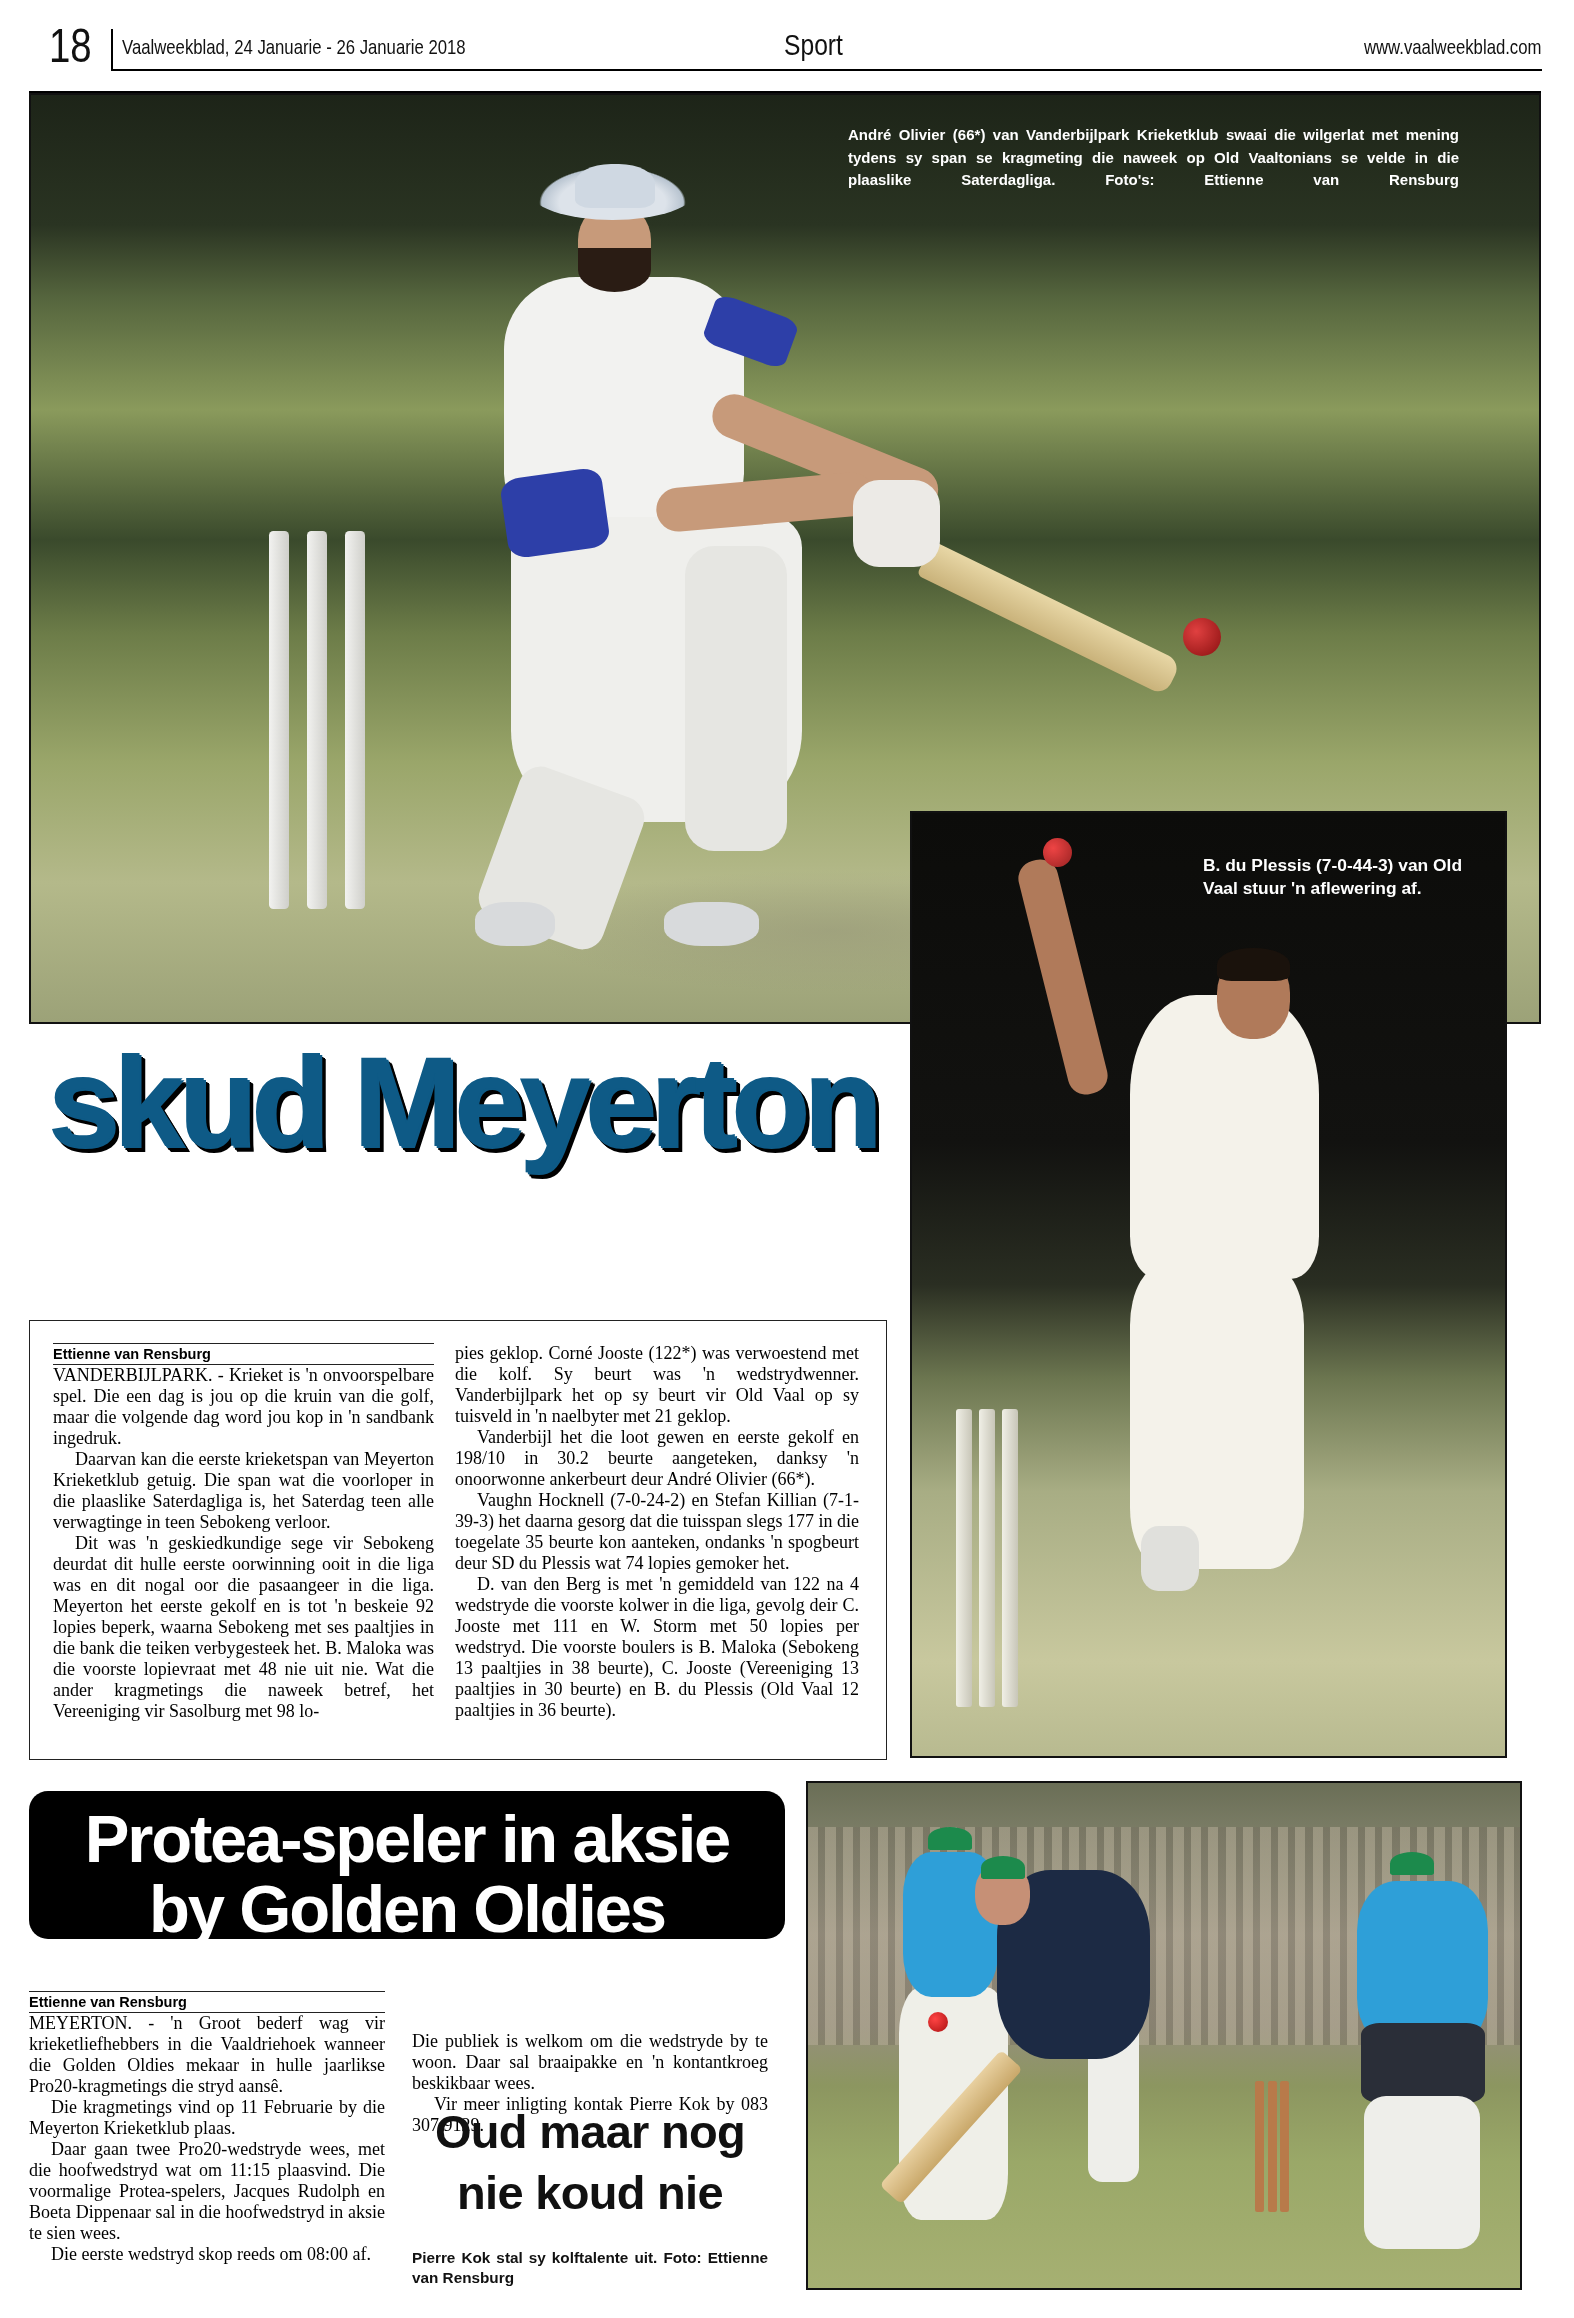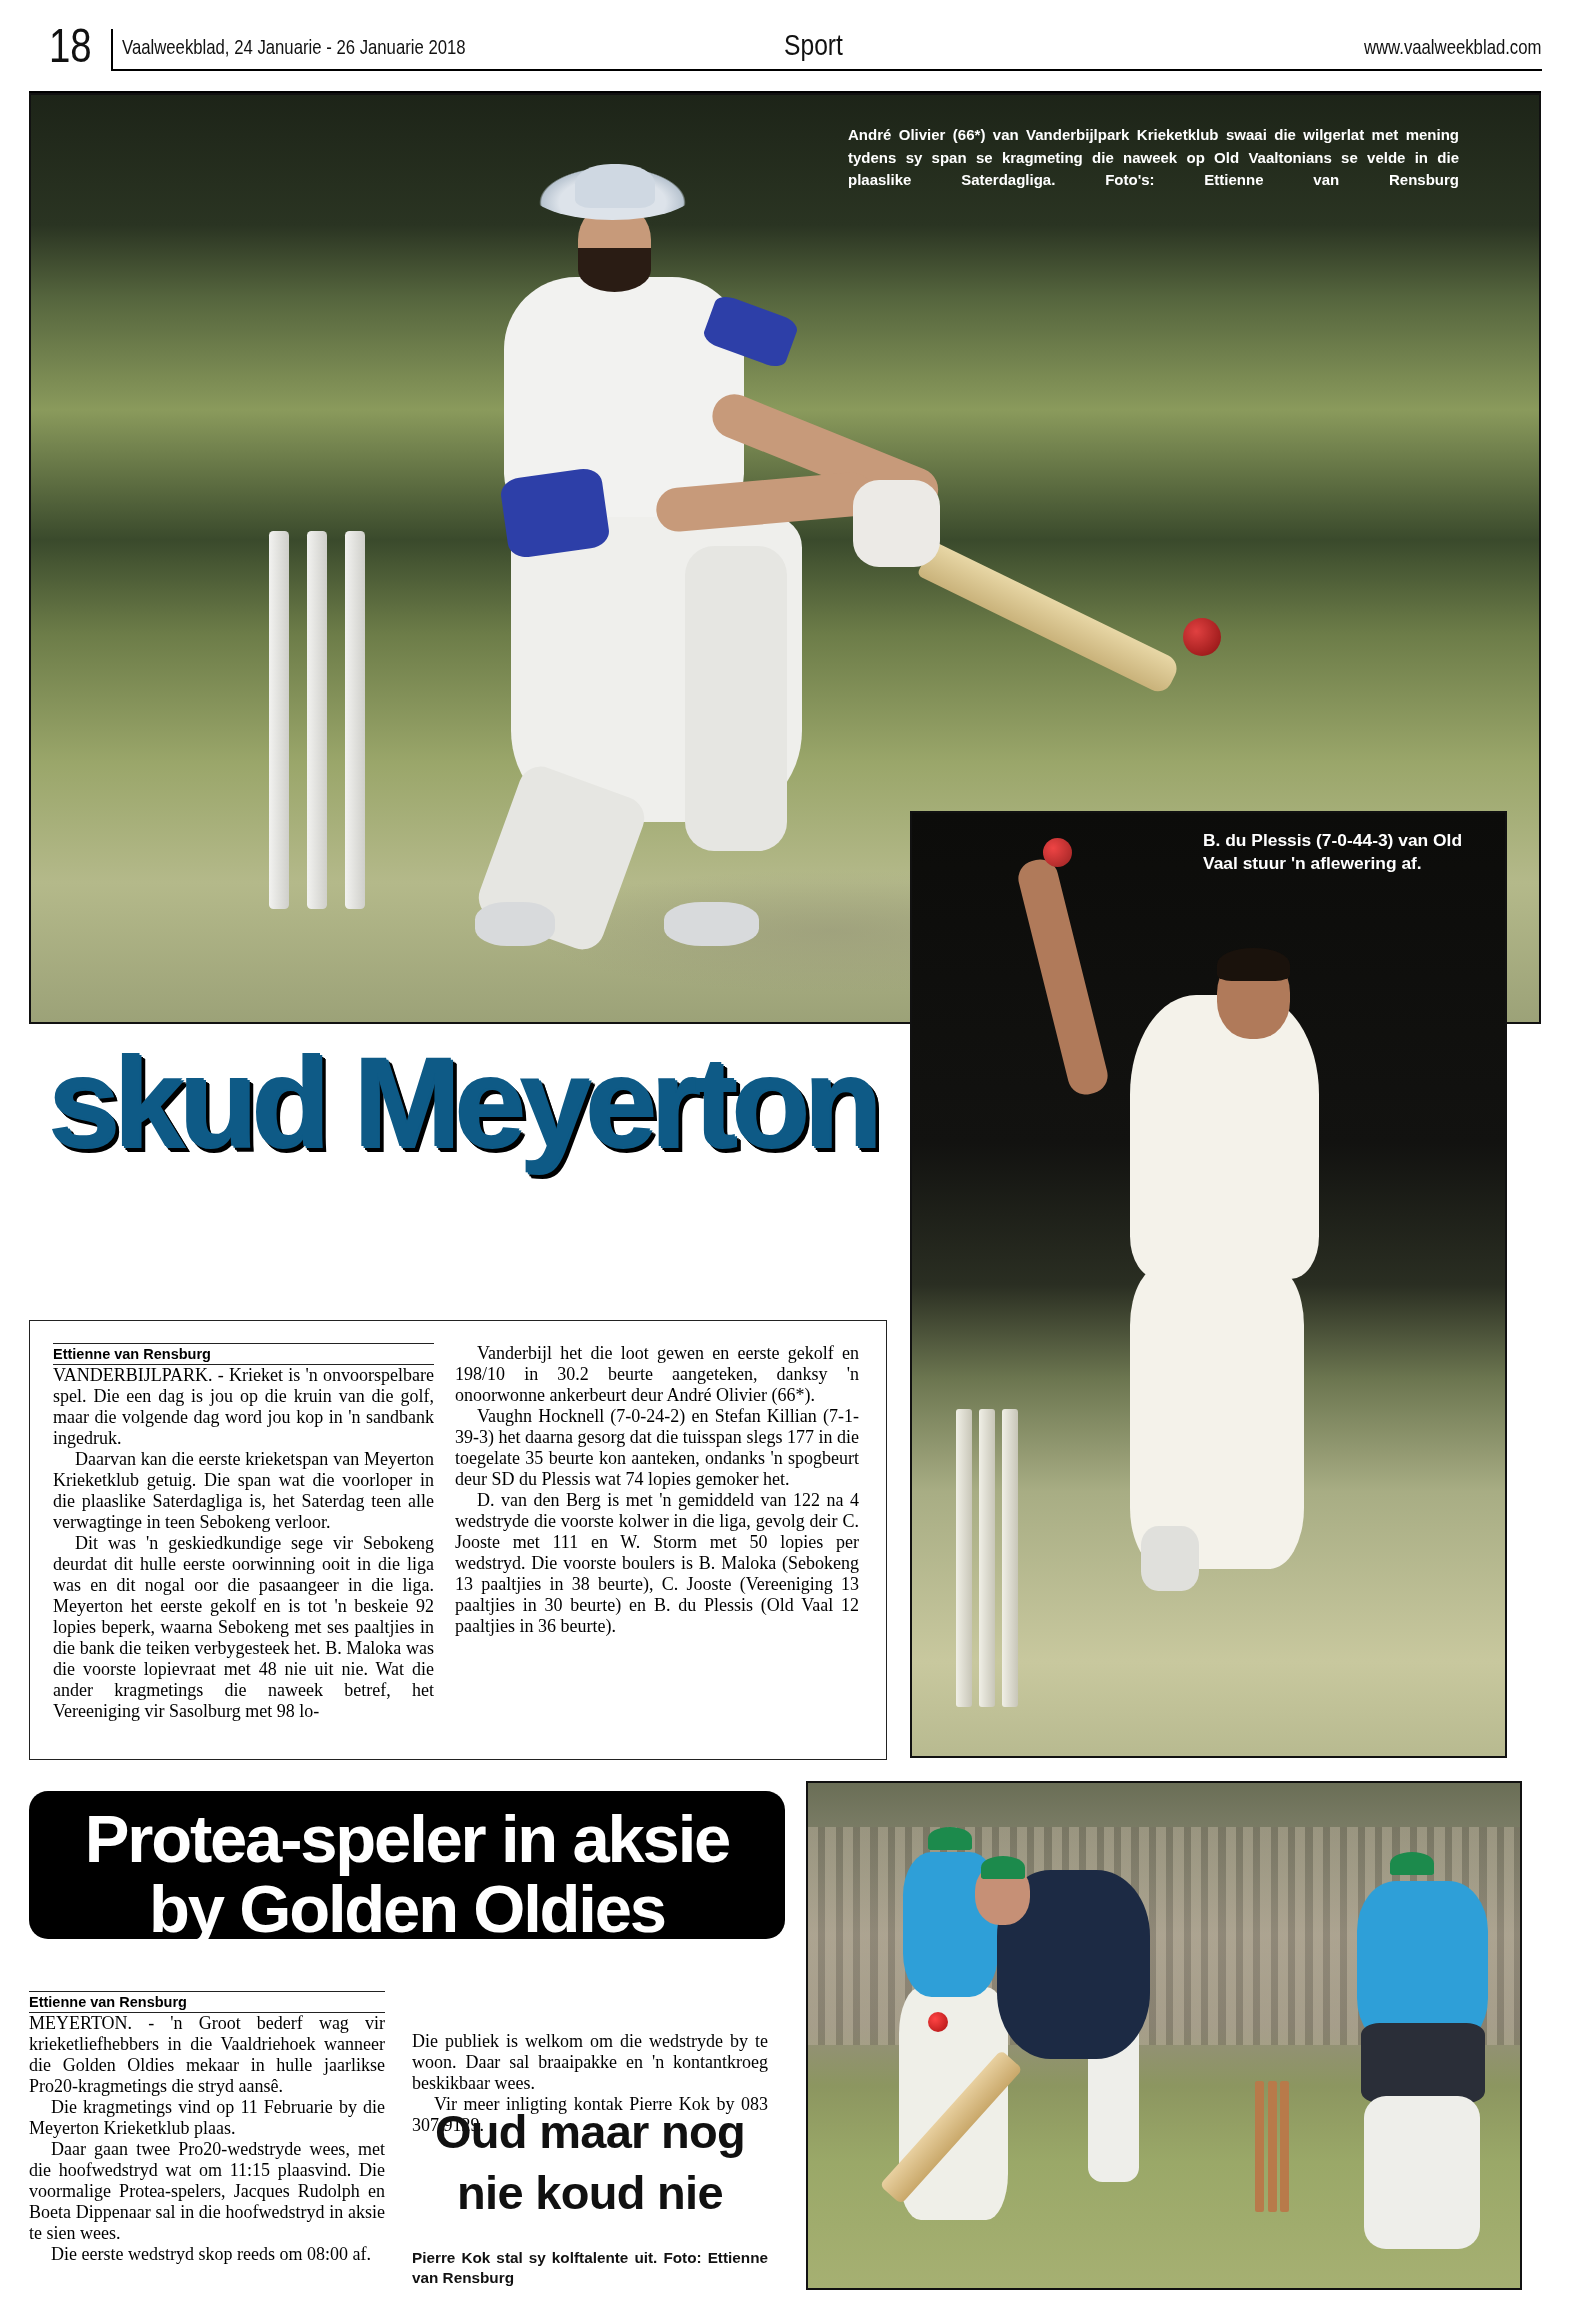--- a/index.html
+++ b/index.html
@@ -39,21 +39,21 @@
   .legs { left: 480px; top: 422px; width: 291px; height: 305px; background: #efefec; border-radius: 10% 10% 30% 30%; }
   .pad-l { left: 465px; top: 683px; width: 131px; height: 160px; background: #e6e6e2; border-radius: 22px; transform: rotate(20deg); }
   .pad-r { left: 654px; top: 451px; width: 102px; height: 305px; background: #e6e6e2; border-radius: 29px; }
   .shoe-l { left: 444px; top: 807px; width: 80px; height: 44px; background: #d8dadc; border-radius: 40%; }
   .shoe-r { left: 633px; top: 807px; width: 95px; height: 44px; background: #d8dadc; border-radius: 40%; }
   .stump { width: 20.4px; height: 378px; top: 436px; background: linear-gradient(90deg, #f2f2f0, #cfcfca); border-radius: 4.4px; }
 
   
   .photo-bowler { left: 910px; top: 811px; width: 597px; height: 947px; border: 2.2px solid #111; box-sizing: border-box; overflow: hidden;
     background: linear-gradient(180deg, #0c0c0a 0%, #121210 35%, #2a2e22 50%, #6c7650 60%, #a8ad84 72%, #c8c89e 90%, #b8ba90 100%); }
-  .caption-bowler { left: 291px; top: 16px; width: 276px; color: #fff; font-weight: bold; font-size: 17.4px; line-height: 23px; }
+  .caption-bowler { left: 291px; top: 41px; width: 276px; color: #fff; font-weight: bold; font-size: 17.4px; line-height: 23px; }
   .b-shirt { left: 218px; top: 182px; width: 189px; height: 284px; background: #f4f2ea; border-radius: 35% 35% 15% 15%; }
   .b-head { left: 305px; top: 142px; width: 73px; height: 84px; background: #b07a5a; border-radius: 45%; }
   .b-hair { left: 305px; top: 135px; width: 73px; height: 33px; background: #1a120c; border-radius: 50% 50% 20% 20%; }
   .b-arm { left: 131px; top: 44px; width: 40px; height: 240px; background: #b07a5a; border-radius: 18px; transform: rotate(-14deg); }
   .b-ball { left: 131px; top: 25.4px; width: 29px; height: 29px; background: radial-gradient(circle at 35% 35%, #e44, #922); border-radius: 50%; }
   .b-legs { left: 218px; top: 451px; width: 174px; height: 305px; background: #f4f2ea; border-radius: 20%; }
   .b-shoe { left: 229px; top: 713px; width: 58px; height: 65px; background: #e0e0dc; border-radius: 30%; }
   .b-stump { width: 16px; height: 298px; top: 596px; background: linear-gradient(90deg, #f0efe6, #c8c6b8); border-radius: 2.9px; }
 
   
@@ -150,20 +150,21 @@
 </div>
 
 <div class="abs article1">
   <div class="col a1c1">
     <div class="byline" style="font-family:'Liberation Sans',sans-serif;">Ettienne van Rensburg</div>
     <p class="first">VANDERBIJLPARK. - Krieket is 'n onvoorspelbare spel. Die een dag is jou op die kruin van die golf, maar die volgende dag word jou kop in 'n sandbank ingedruk.</p>
     <p>Daarvan kan die eerste krieketspan van Meyerton Krieketklub getuig. Die span wat die voorloper in die plaaslike Saterdagliga is, het Saterdag teen alle verwagtinge in teen Sebokeng verloor.</p>
     <p>Dit was 'n geskiedkundige sege vir Sebokeng deurdat dit hulle eerste oorwinning ooit in die liga was en dit nogal oor die pasaangeer in die liga. Meyerton het eerste gekolf en is tot 'n beskeie 92 lopies beperk, waarna Sebokeng met ses paaltjies in die bank die teiken verbygesteek het. B. Maloka was die voorste lopievraat met 48 nie uit nie.  Wat die ander kragmetings die naweek betref, het Vereeniging vir Sasolburg met 98 lo-</p>
   </div>
   <div class="col a1c2">
+    <p class="first">pies geklop. Corné Jooste (122*) was verwoestend met die kolf. Sy beurt was 'n wedstrydwenner. Vanderbijlpark het op sy beurt vir Old Vaal op sy tuisveld in 'n naelbyter met 21 geklop.</p>
     <p>Vanderbijl het die loot gewen en eerste gekolf en 198/10 in 30.2 beurte aangeteken, danksy 'n onoorwonne ankerbeurt deur André Olivier (66*).</p>
     <p>Vaughn Hocknell (7-0-24-2) en Stefan Killian (7-1-39-3) het daarna gesorg dat die tuisspan slegs 177 in die toegelate 35 beurte kon aanteken, ondanks 'n spogbeurt deur SD du Plessis wat 74 lopies gemoker het.</p>
     <p>D. van den Berg is met 'n gemiddeld van 122 na 4 wedstryde die voorste kolwer in die liga, gevolg deir C. Jooste met 111 en W. Storm met 50 lopies per wedstryd. Die voorste boulers is B. Maloka (Sebokeng 13 paaltjies in 38 beurte), C. Jooste  (Vereeniging 13 paaltjies in 30 beurte) en B. du Plessis (Old Vaal 12 paaltjies in 36 beurte).</p>
   </div>
 </div>
 
 <div class="abs headline2-box">
   <div class="headline2">
     <div>Protea-speler in aksie</div>
     <div>by Golden Oldies</div>

